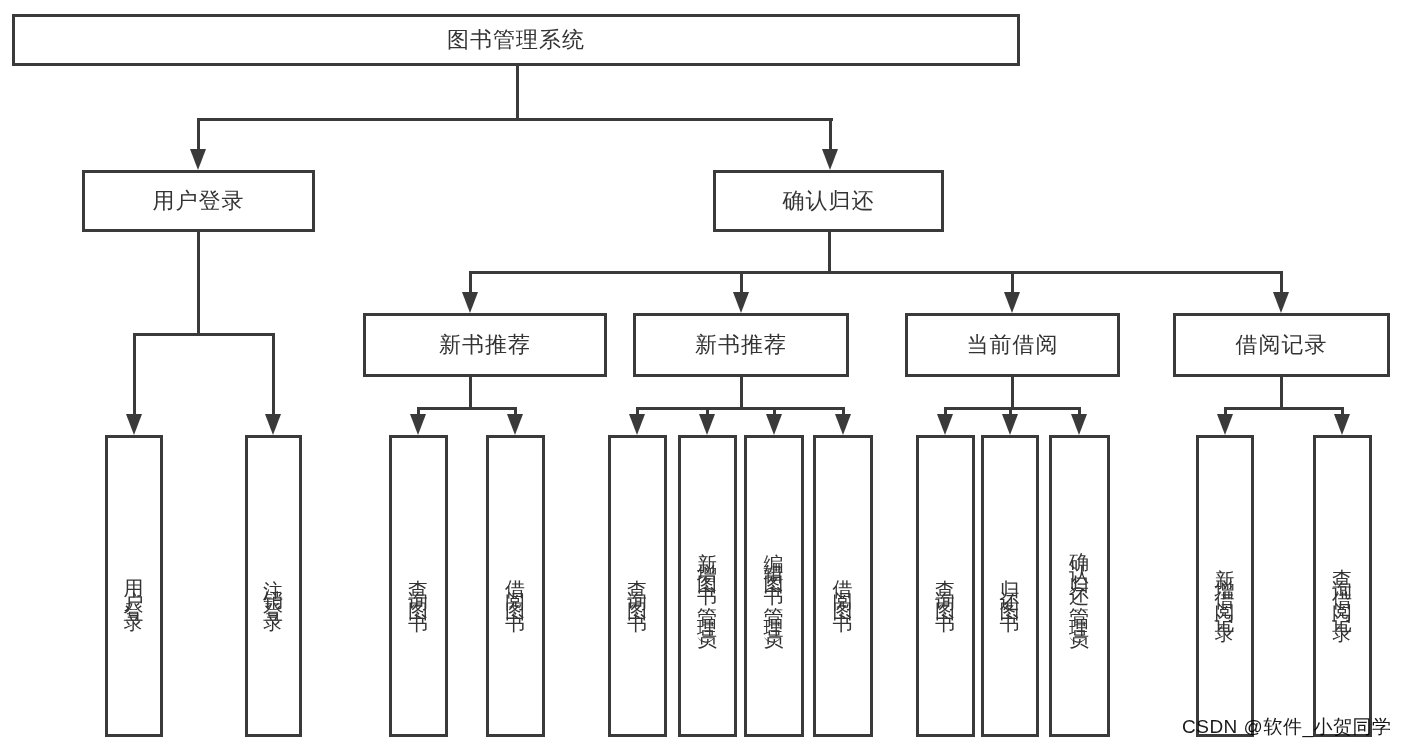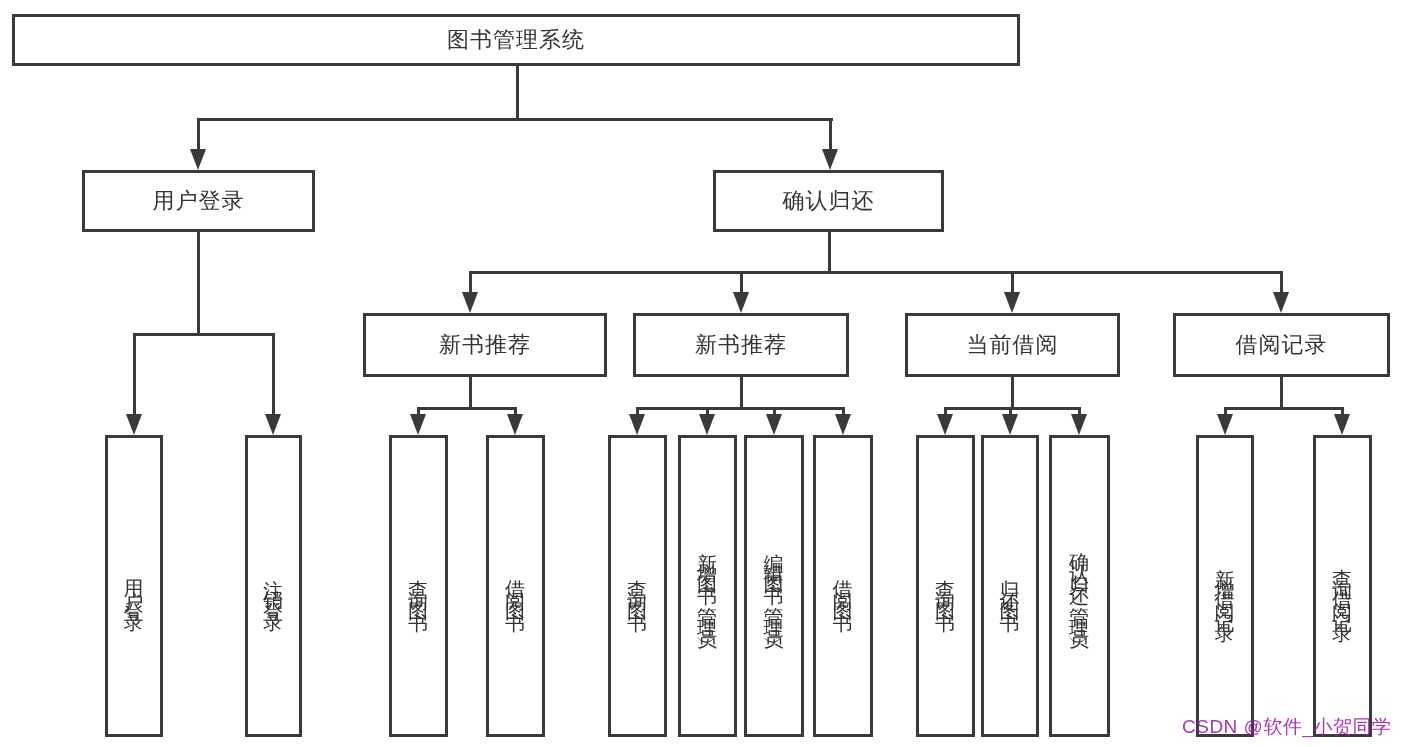--- a/index.html
+++ b/index.html
@@ -20,21 +20,21 @@
   }
   .vline{position:absolute;width:3px;background:#3a3a3a;z-index:1;}
   .hline{position:absolute;height:3px;background:#3a3a3a;z-index:1;}
   .arrow{
     position:absolute;width:0;height:0;z-index:1;
     border-left:8px solid transparent;border-right:8px solid transparent;
     border-top:21px solid #3a3a3a;
   }
   .watermark{
     position:absolute;left:1182px;top:714px;z-index:5;
-    font-size:19px;color:#a21caf;letter-spacing:0.5px;opacity:0.9;white-space:nowrap;
+    font-size:19px;color:#000000;letter-spacing:0.5px;opacity:0.9;white-space:nowrap;
   }
 </style>
 </head>
 <body>
 
 <div id="stage">
 
   <div class="hbox" style="left:12px;top:14px;width:1008px;height:52px;text-align:center;">图书管理系统</div>
 
   <div class="vline" style="left:515.5px;top:66px;height:53px;"></div>

